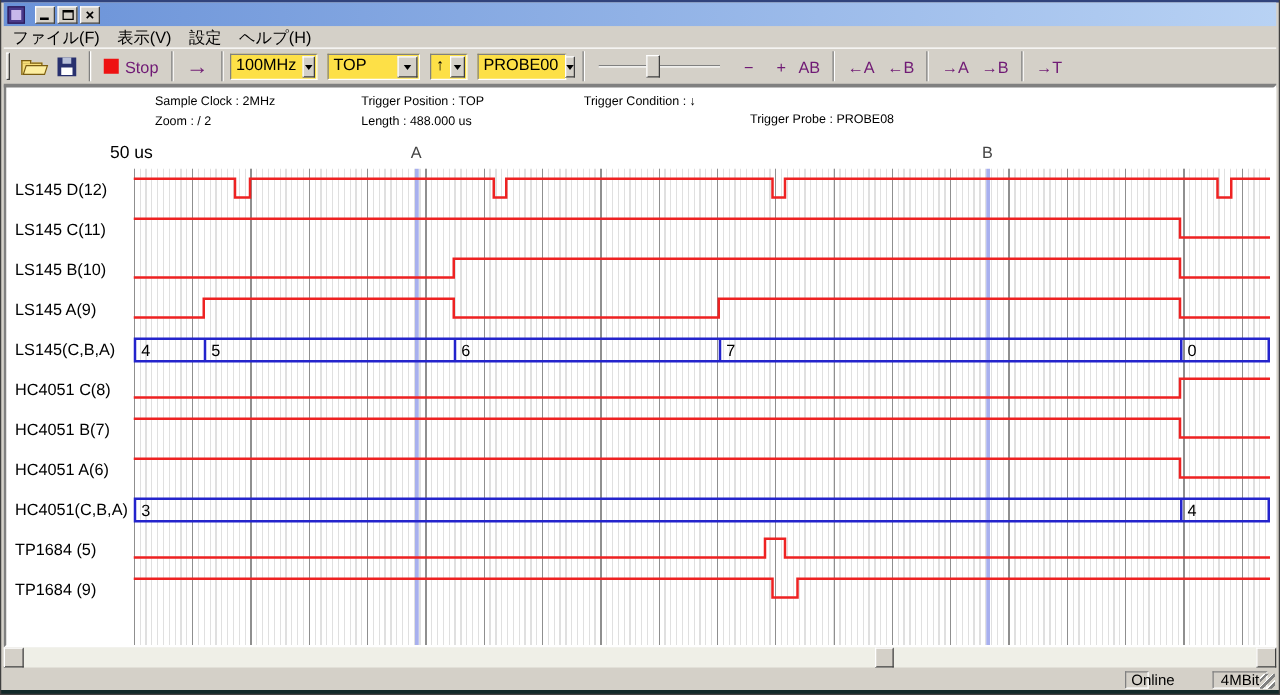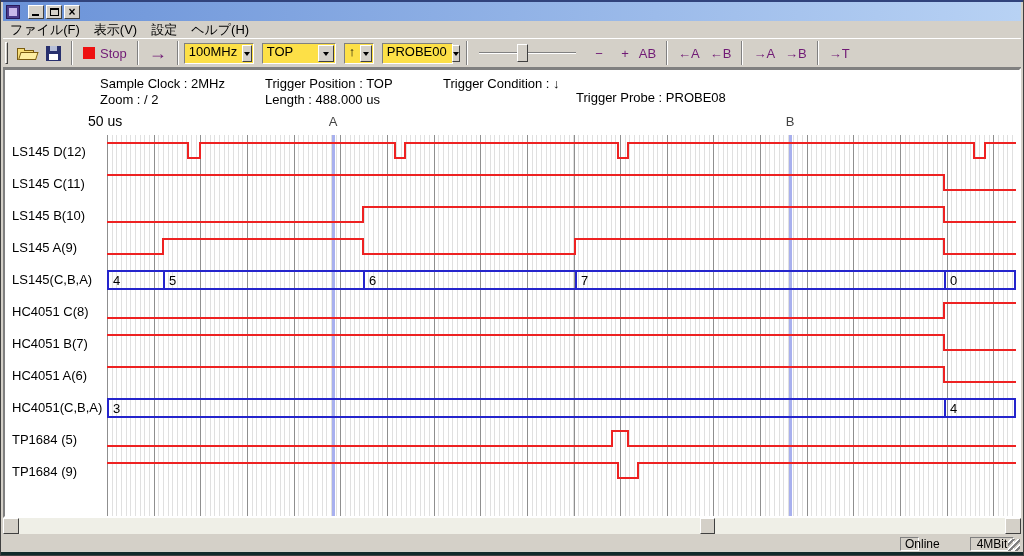--- a/index.html
+++ b/index.html
@@ -55,21 +55,21 @@
   .dd-arrow { width:0; height:0; border:3px solid transparent; border-top:4px solid #000; margin-top:4px; }
 
   .slider { position:relative; width:97px; height:24px; margin:0 6px; }
   .slider .track { position:absolute; left:0; right:0; top:11px; height:2px; border-top:1px solid #808080; border-bottom:1px solid #fff; }
   .slider .thumb { position:absolute; left:38px; top:3px; width:11px; height:18px; background:#d4d0c8;
     border:1px solid; border-color:#fff #404040 #404040 #fff; }
 
   
   .content { position:absolute; left:3px; top:68px; width:1018px; height:450px; background:#fff;
     border:2px solid; border-color:#808080 #fff #fff #808080; overflow:hidden; }
-  .info-text { position:absolute; font-size:13px; white-space:nowrap; }
+  .info-text { position:absolute; font-size:10px; white-space:nowrap;margin-left:24px; }
   .scale-label { position:absolute; left:83px; top:43px; font-size:14px; }
 
   .wave-grid { position:absolute; left:102px; top:65px; width:909px; height:381px;
     background-image:
       repeating-linear-gradient(to right, #8f8f8f 0 1px, transparent 1px 46.65px),
       repeating-linear-gradient(to right, #e0e0e0 0 1px, transparent 1px 4.665px); }
   .marker-line { position:absolute; top:65px; height:381px; width:3px; background:#a8b0ee; }
   .marker-label { position:absolute; top:44px; width:20px; text-align:center; font-size:13px; color:#444; }
   .ch-label { position:absolute; left:7px; font-size:13px; white-space:nowrap; }
   .wave-svg { position:absolute; left:0; top:0; }

